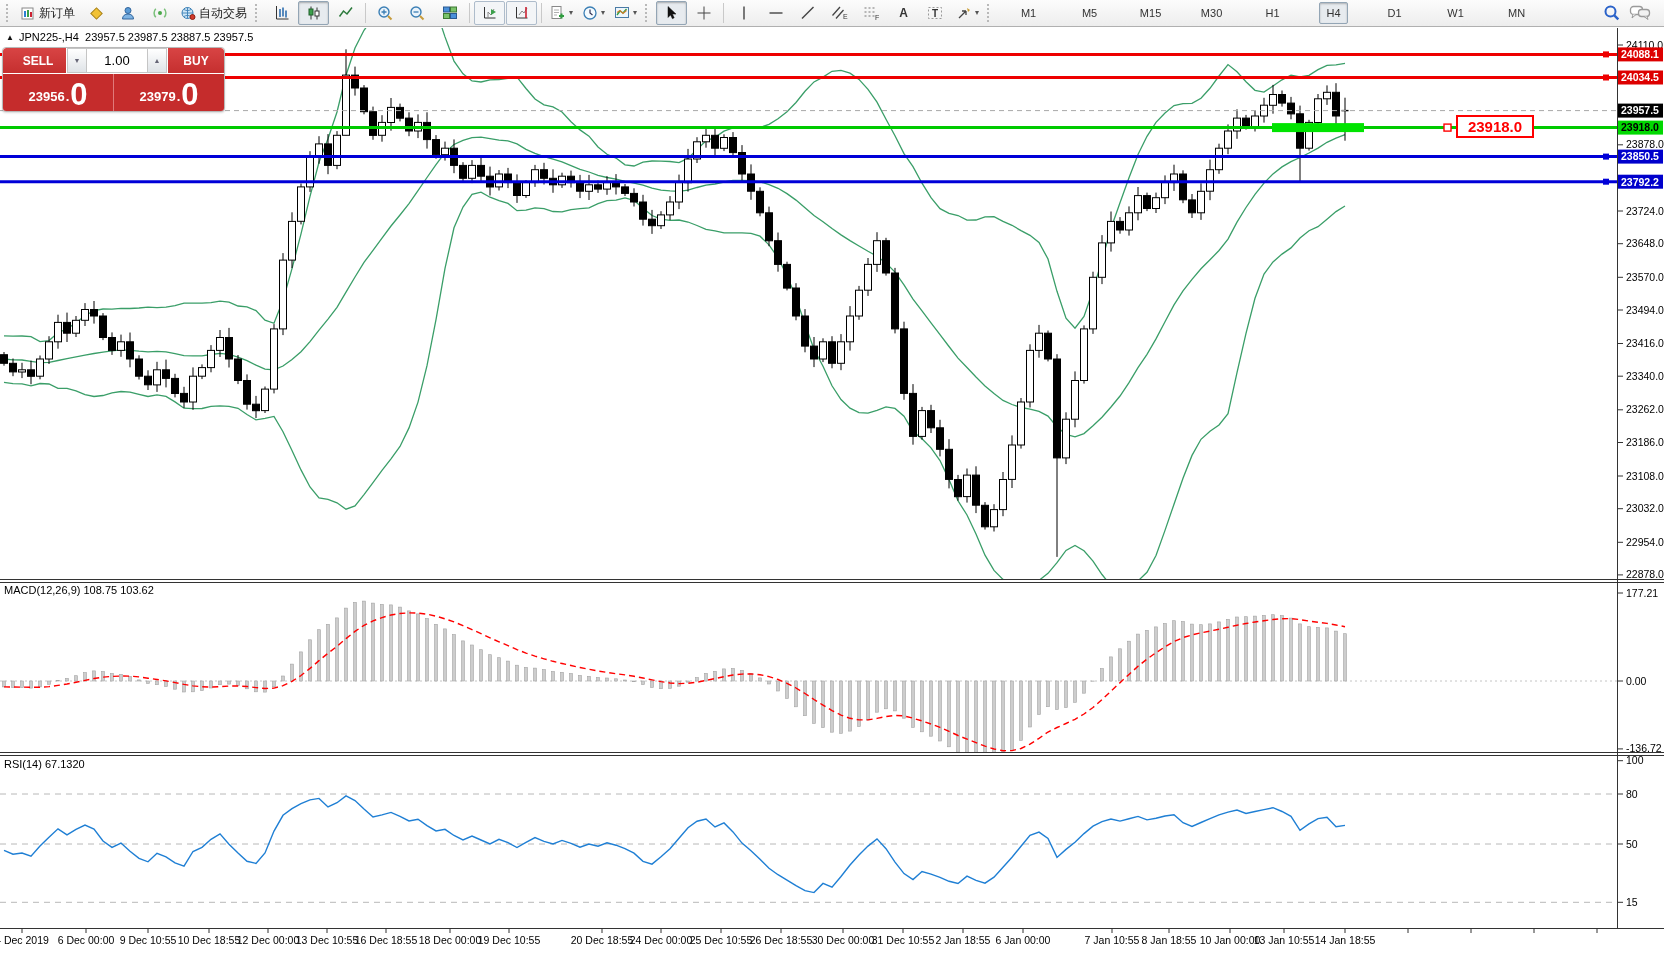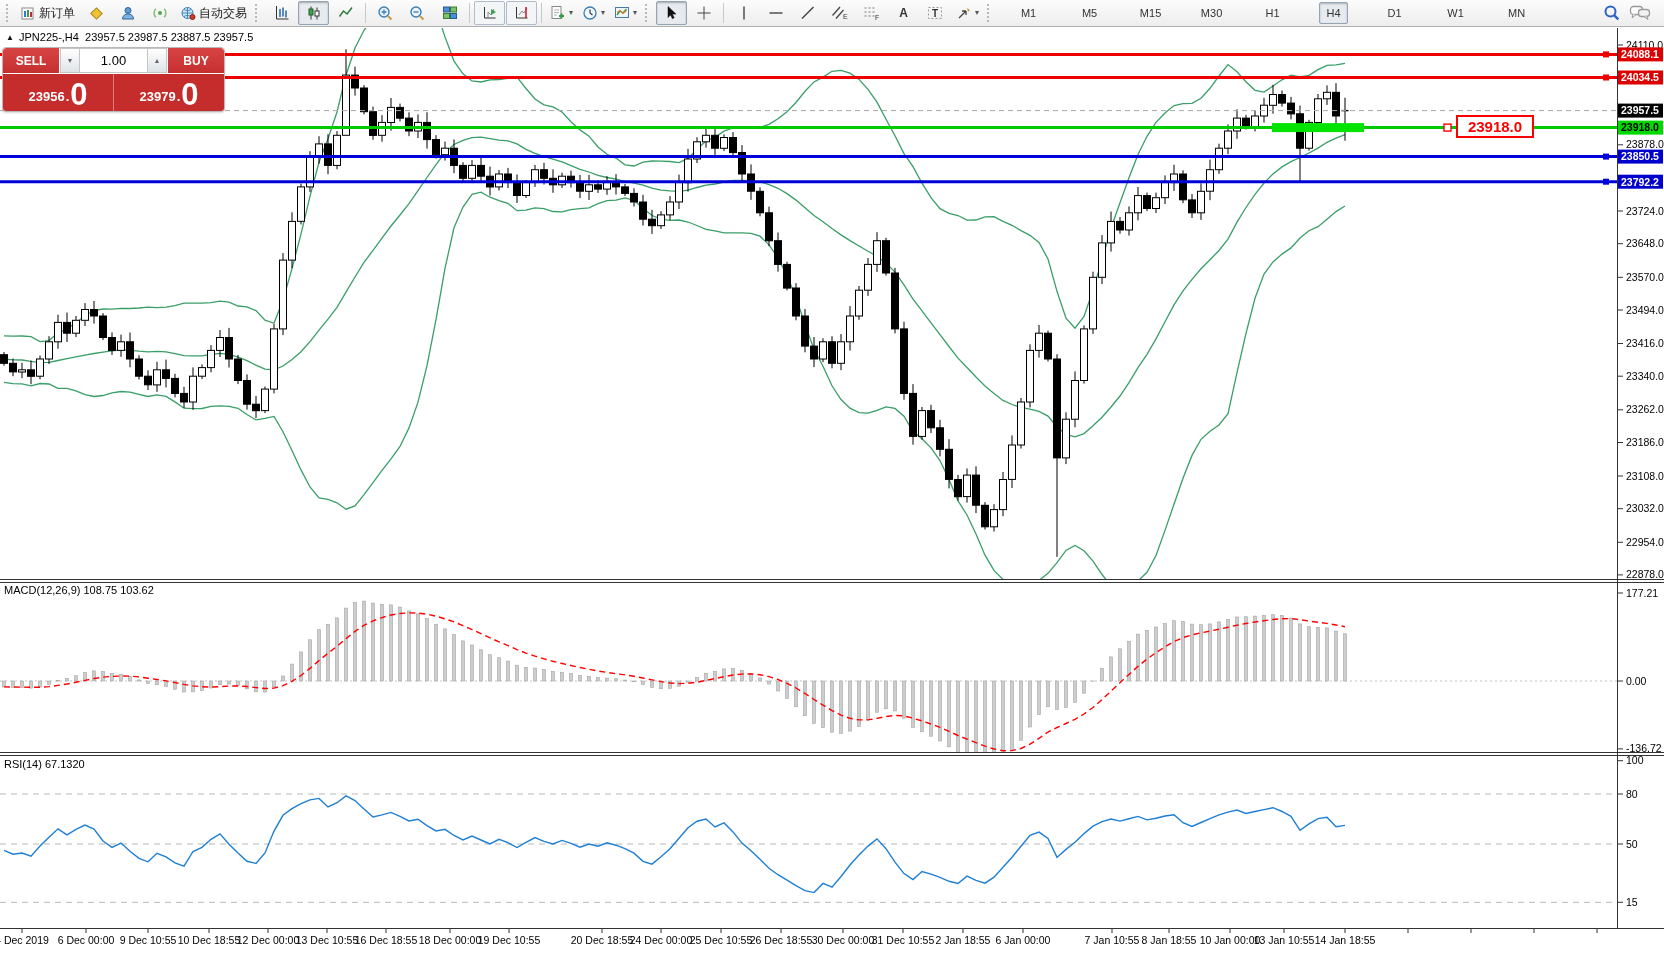--- a/index.html
+++ b/index.html
@@ -19,21 +19,21 @@
   
   .chart-area{position:relative;width:1664px;height:870px;background:#fff;}
   #chart-svg{position:absolute;left:0;top:0;}
   .symbol-title{position:absolute;left:19px;top:4px;font-size:11px;color:#000;white-space:pre;}
   .collapse-tri{position:absolute;left:6px;top:6px;font-size:8px;color:#111;}
   .ind-label{position:absolute;left:4px;font-size:11px;color:#000;}
   
   .tp{position:absolute;left:2px;top:20px;width:221px;border:1px solid #b9b9b9;border-radius:4px;overflow:hidden;background:#fff;box-shadow:0 1px 2px rgba(0,0,0,.15);}
   .tp-row1{display:flex;height:25px;background:#fff;gap:1px;}
   .tp-btn{background:linear-gradient(#d84444,#c52f2f);color:#fff;font-weight:bold;font-size:12px;display:flex;align-items:center;justify-content:center;flex:0 0 56px;}
-  .tp-btn.sell{border-radius:3px 0 0 0;}
+  .tp-btn.sell{border-radius:3px 0 0 0;padding-left:7px;}
   .tp-btn.buy{border-radius:0 3px 0 0;}
   .vol-wrap{flex:1;display:flex;border-top:1px solid #c5c5c5;border-bottom:1px solid #c5c5c5;}
   .vol-btn{width:18px;background:linear-gradient(#ffffff,#dfe3e7);border-left:1px solid #c5c5c5;border-right:1px solid #c5c5c5;color:#667;font-size:7px;display:flex;align-items:center;justify-content:center;}
   .vol-input{flex:1;text-align:center;font-size:13px;color:#000;display:flex;align-items:center;justify-content:center;background:#fff;}
   .tp-row2{display:flex;height:37px;background:#c52c2c;border-top:1px solid #fff;color:#fff;}
   .tp-price{flex:1;display:flex;align-items:flex-end;justify-content:center;padding-bottom:3px;}
   .tp-price.sell{border-right:1px solid #e07a7a;}
   .tp-price .sm{font-size:13px;font-weight:bold;margin:0 0 4px 0;}
   .tp-price .dot{font-size:13px;font-weight:bold;margin:0 1px 4px 1px;}
   .tp-price .big{font-size:31px;font-weight:bold;line-height:.8;}

